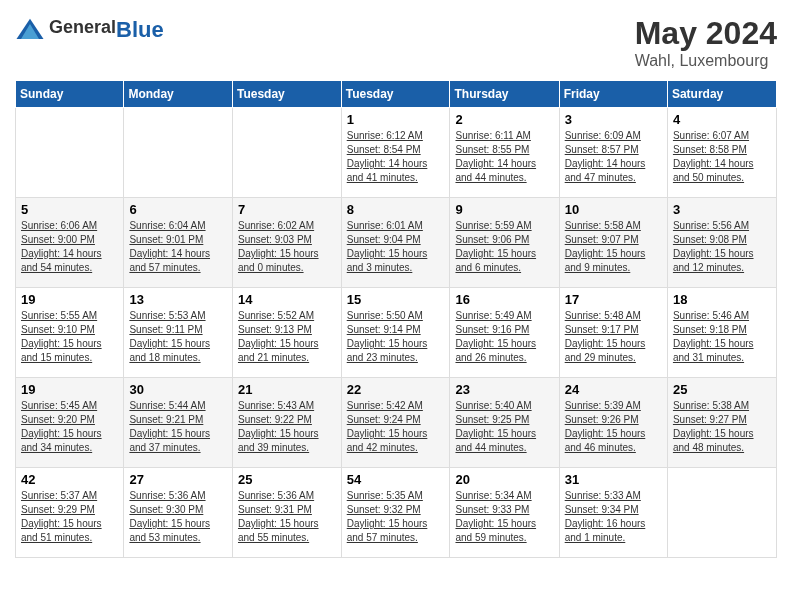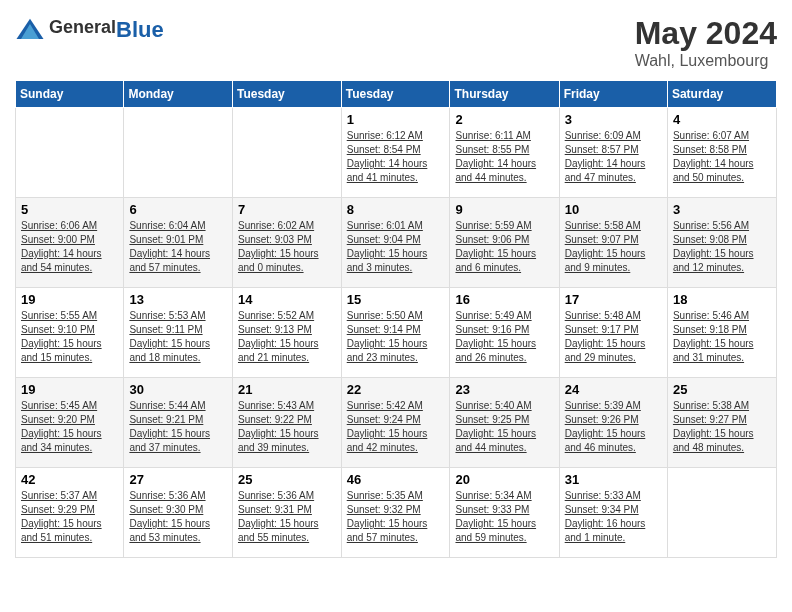--- a/index.html
+++ b/index.html
@@ -246,21 +246,21 @@
         </td>
         <td>
           <div class="day-number">27</div>
           <div class="day-info">Sunrise: 5:36 AM<br>Sunset: 9:30 PM<br>Daylight: 15 hours and 53 minutes.</div>
         </td>
         <td>
           <div class="day-number">25</div>
           <div class="day-info">Sunrise: 5:36 AM<br>Sunset: 9:31 PM<br>Daylight: 15 hours and 55 minutes.</div>
         </td>
         <td>
-          <div class="day-number">46</div>
+          <div class="day-number">54</div>
           <div class="day-info">Sunrise: 5:35 AM<br>Sunset: 9:32 PM<br>Daylight: 15 hours and 57 minutes.</div>
         </td>
         <td>
           <div class="day-number">20</div>
           <div class="day-info">Sunrise: 5:34 AM<br>Sunset: 9:33 PM<br>Daylight: 15 hours and 59 minutes.</div>
         </td>
         <td>
           <div class="day-number">31</div>
           <div class="day-info">Sunrise: 5:33 AM<br>Sunset: 9:34 PM<br>Daylight: 16 hours and 1 minute.</div>
         </td>

